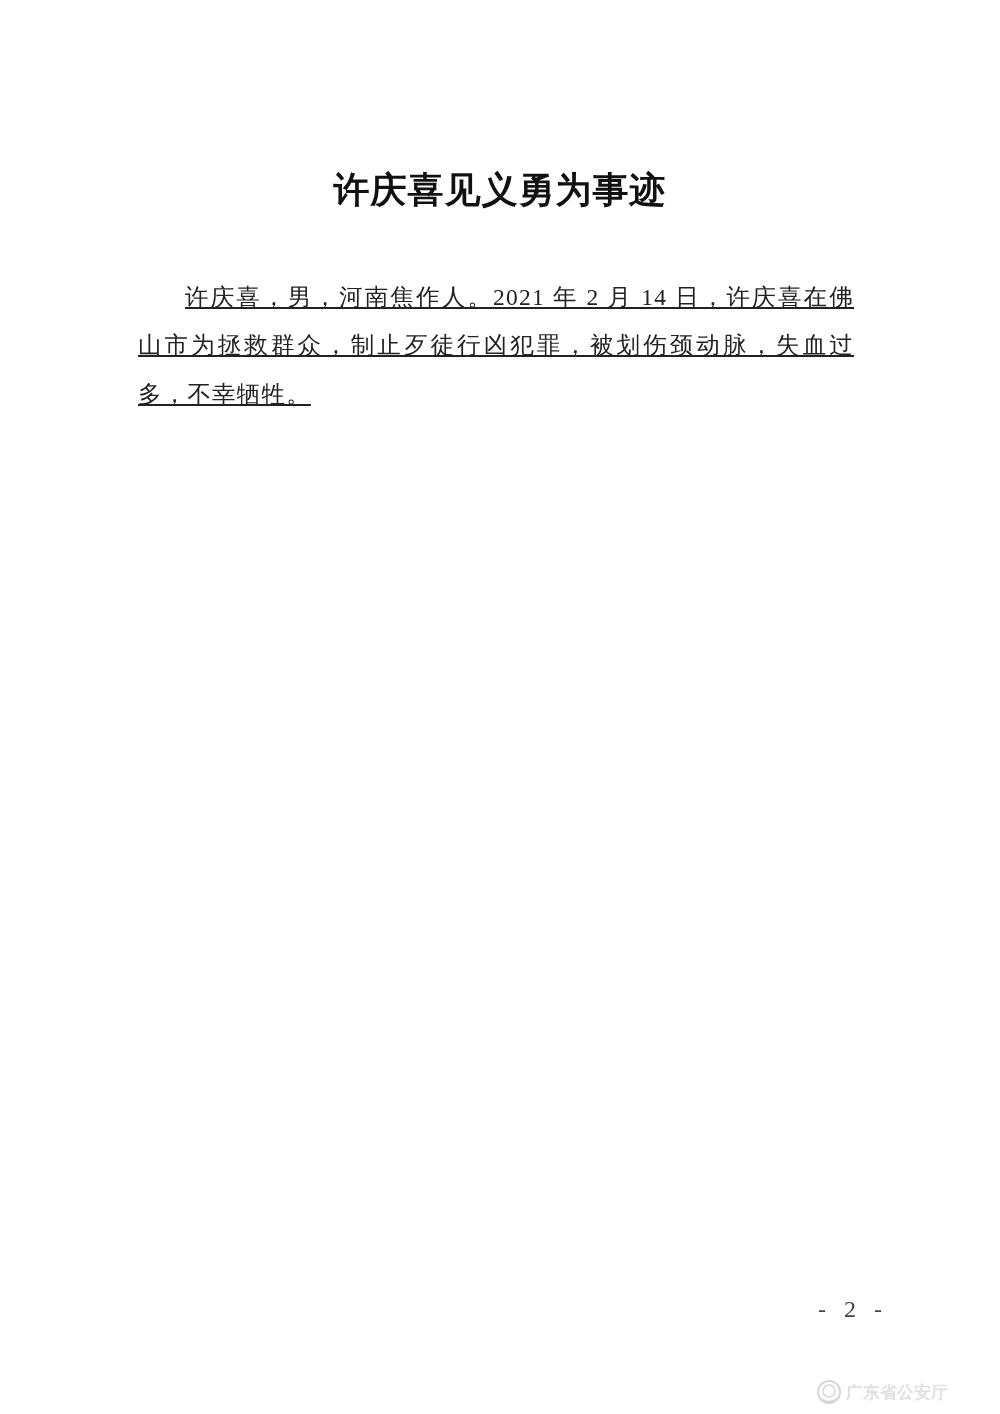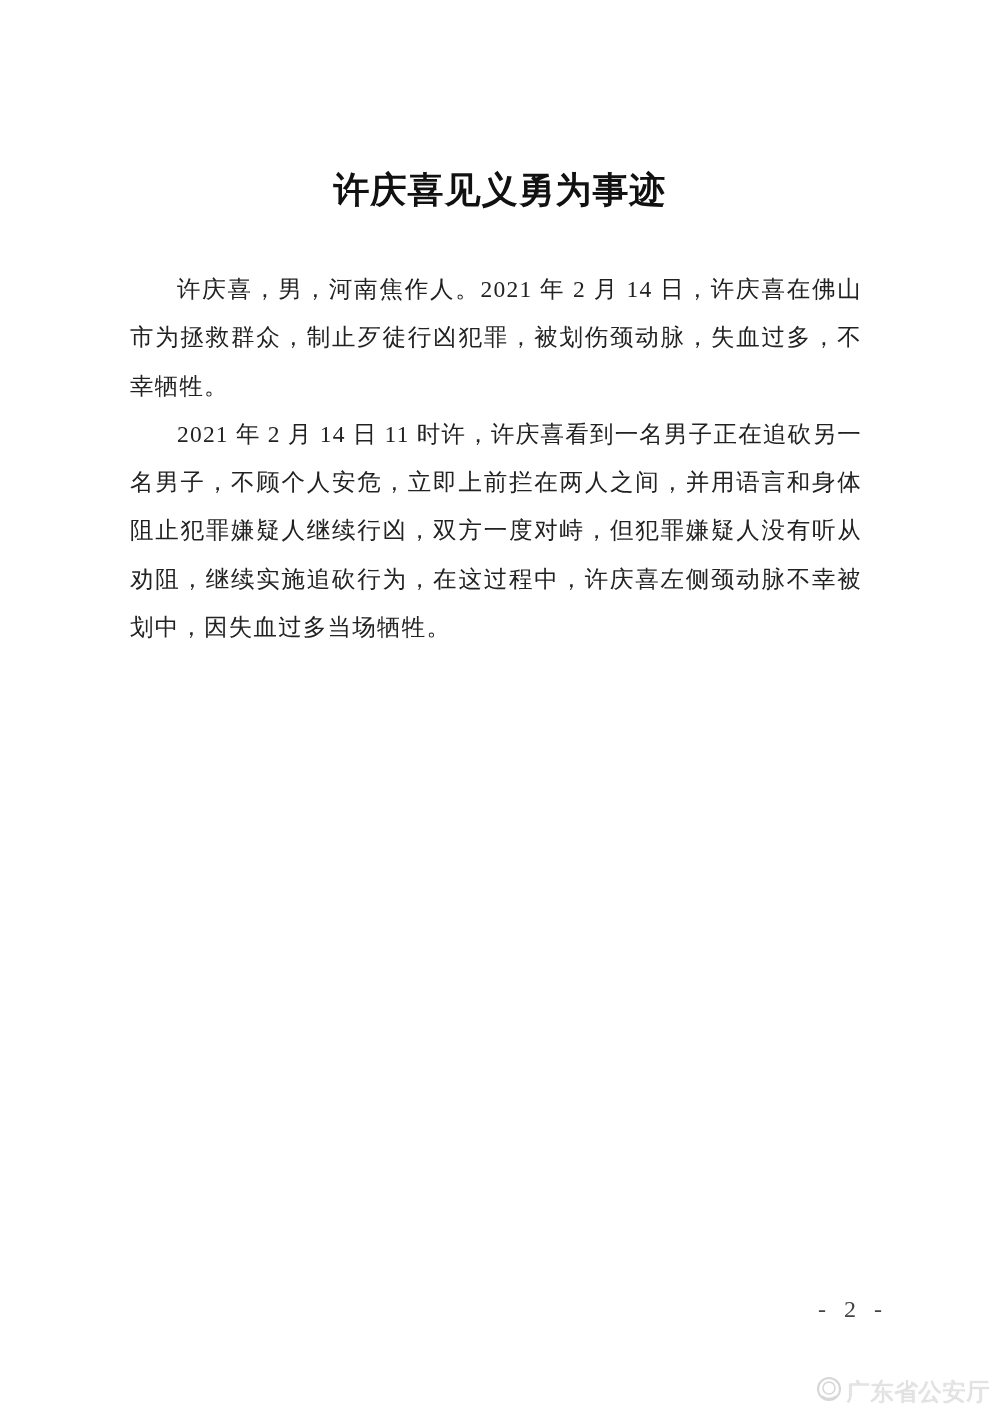--- a/index.html
+++ b/index.html
@@ -8,42 +8,41 @@
       position: absolute; left: 0; top: 142px; width: 1000px; text-align: center;
       font-family: Liberation Mono, monospace; font-weight: bold;
       font-size: 36px; letter-spacing: 1px; color: #111;
     }
     .body {
       position: absolute; left: 130px; top: 265px; width: 732px;
       font-family: "Liberation Serif", "DejaVu Serif", serif;
       font-size: 23.5px; line-height: 48.3px; color: #222;
       text-align: justify; letter-spacing: 1.2px;
     }
-    .body p { margin: 0; text-indent: 2em; }
+    .body p { margin: 8px; text-indent: 2em; text-decoration: underline; }
     .page-number {
       position: absolute; left: 818px; top: 1296px;
       font-family: "Liberation Serif", serif; font-size: 24px; color: #444;
       letter-spacing: 6px;
     }
     .watermark {
       position: absolute; left: 816px; top: 1376px; height: 32px;
-      display: flex; align-items: flex-start; gap: 4px;
-      font-family: "DejaVu Sans", sans-serif; font-size: 24px; color: #e4e4e4;
+      display: flex; align-items: center; gap: 4px;
+      font-family: "DejaVu Sans", sans-serif; font-size: 17px; color: #e4e4e4;
       text-shadow: 0 0 1px #bdbdbd;
     }
     .emblem { width: 26px; height: 26px; }
   </style>
 </head>
 <body>
 
 <h1 class="title">许庆喜见义勇为事迹</h1>
 
 <div class="body">
   <p>许庆喜，男，河南焦作人。2021 年 2 月 14 日，许庆喜在佛山市为拯救群众，制止歹徒行凶犯罪，被划伤颈动脉，失血过多，不幸牺牲。</p>
-  <p>2021 年 2 月 14 日 11 时许，许庆喜看到一名男子正在追砍另一名男子，不顾个人安危，立即上前拦在两人之间，并用语言和身体阻止犯罪嫌疑人继续行凶，双方一度对峙，但犯罪嫌疑人没有听从劝阻，继续实施追砍行为，在这过程中，许庆喜左侧颈动脉不幸被划中，因失血过多当场牺牲。</p>
 </div>
 
 <div class="page-number">- 2 -</div>
 
 <div class="watermark">
   <svg class="emblem" viewBox="0 0 26 26">
     <circle cx="13" cy="13" r="11" fill="none" stroke="#d6d6d6" stroke-width="2"></circle>
     <circle cx="13" cy="12" r="6" fill="none" stroke="#d6d6d6" stroke-width="1.5"></circle>
     <path d="M6 20 Q13 25 20 20" fill="none" stroke="#d6d6d6" stroke-width="1.5"></path>
   </svg>

